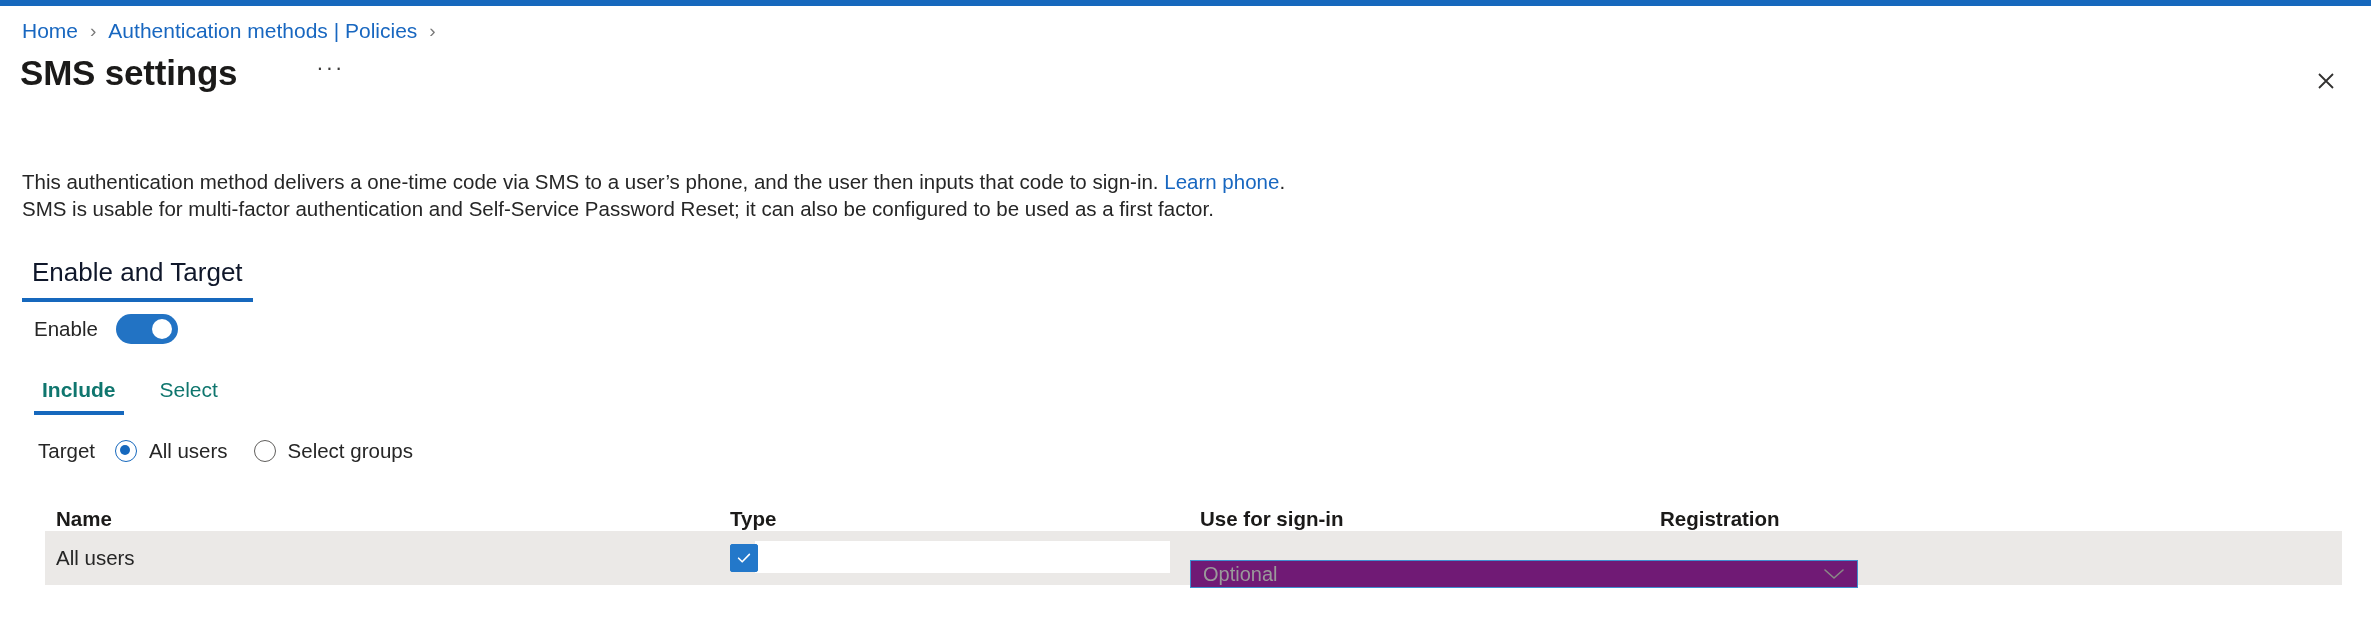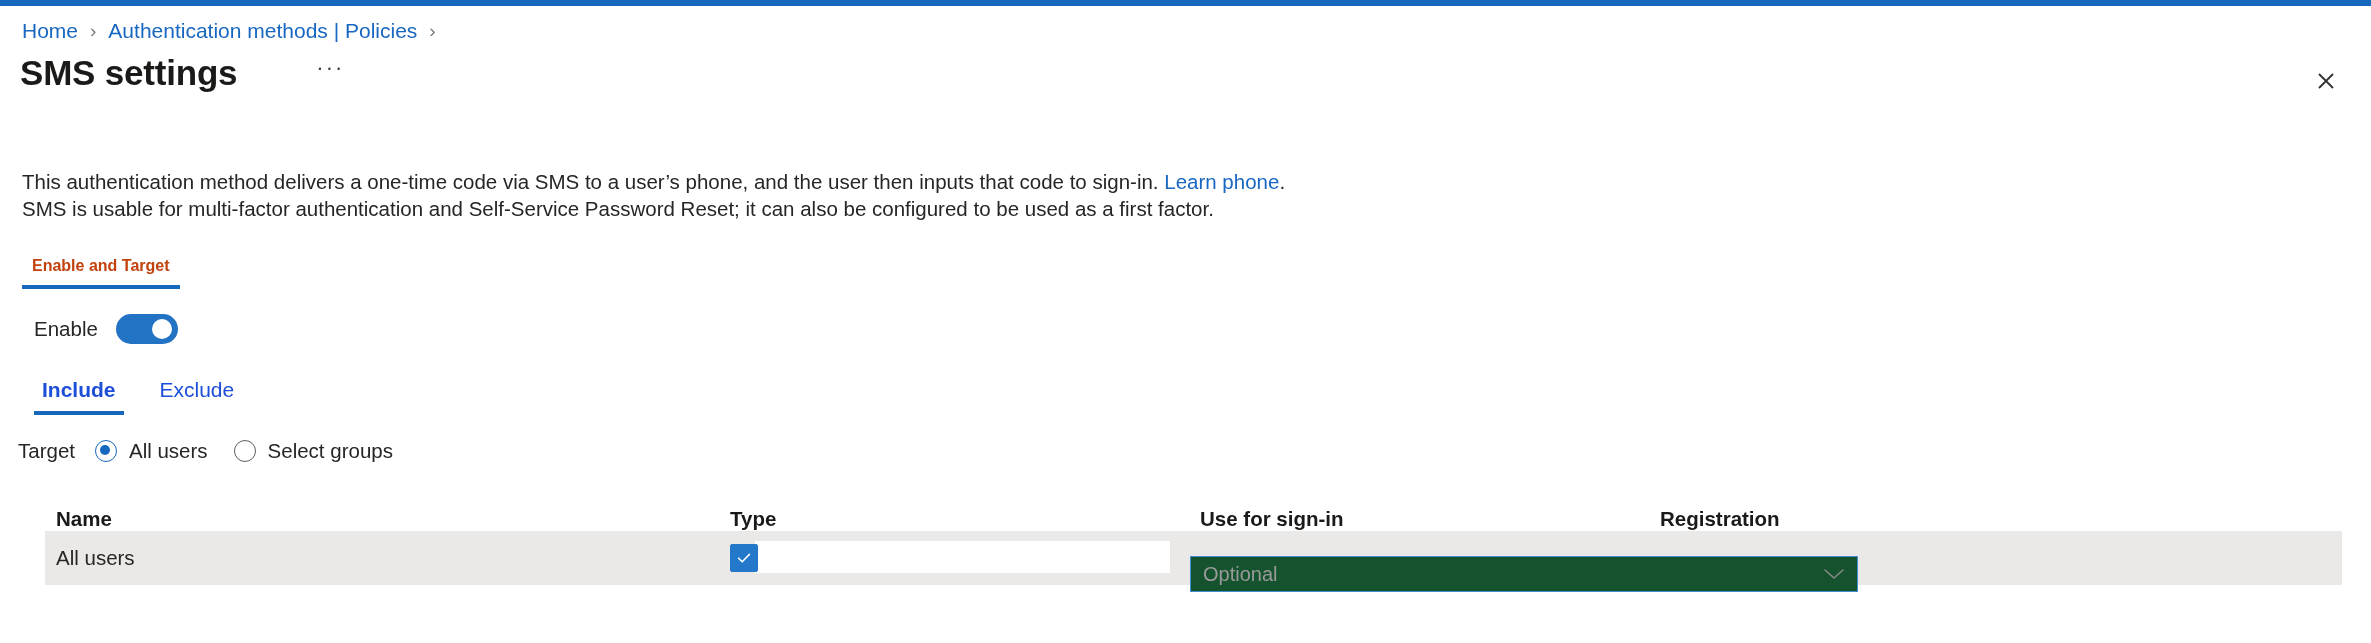--- a/index.html
+++ b/index.html
@@ -101,23 +101,23 @@
   }
 
   
   .pivot-primary {
     position: absolute;
     top: 253px; left: 22px;
     display: flex;
   }
   .pivot-primary .pivot-item {
     position: relative;
-    font-size: 16px;
-    font-weight: 700;
-    color: #c2410c;
+    font-size: 26px;
+    font-weight: 400;
+    color: #0f172a;
     padding: 4px 10px 14px 10px;
     cursor: pointer;
     white-space: nowrap;
   }
   .pivot-primary .pivot-item.selected::after {
     content: "";
     position: absolute;
     left: 0; right: 0; bottom: 0;
     height: 4px;
     background: #1668bd;
@@ -153,42 +153,42 @@
 
   
   .pivot-secondary {
     position: absolute;
     top: 375px; left: 34px;
     display: flex;
   }
   .pivot-secondary .pivot-item {
     position: relative;
     font-size: 21px;
-    color: #1d4ed8;
+    color: #0f766e;
     padding: 3px 8px 13px 8px;
     margin-right: 28px;
     cursor: pointer;
     white-space: nowrap;
     text-align: center;
   }
   .pivot-secondary .pivot-item.selected {
     font-weight: 600;
   }
   .pivot-secondary .pivot-item.selected::after {
     content: "";
     position: absolute;
     left: 0; right: 0; bottom: 0;
     height: 4px;
     background: #1668bd;
   }
 
   
   .target-row {
     position: absolute;
-    top: 439px; left: 18px;
+    top: 439px; left: 38px;
     display: flex;
     align-items: center;
   }
   .target-label {
     font-size: 20.5px;
     color: #262626;
     margin-right: 20px;
   }
   .radio-option {
     display: flex;
@@ -282,22 +282,22 @@
     align-items: center;
     justify-content: center;
     cursor: pointer;
     flex: none;
   }
 
   
   .dropdown {
     position: relative;
     width: 668px;
-    height: 36px;
-    background: #14532d;
+    height: 28px;
+    background: #701a75;
     border: 1.6px solid #3f8ed0;
     display: flex;
     align-items: center;
     padding: 0 12px;
     cursor: pointer;
   }
   .dropdown .dd-value {
     font-size: 20px;
     color: #9a9a9a;
   }
@@ -346,21 +346,21 @@
 
   <div class="toggle-row">
     <span class="toggle-label">Enable</span>
     <div class="toggle">
       <div class="knob"></div>
     </div>
   </div>
 
   <div class="pivot-secondary">
     <div class="pivot-item selected">Include</div>
-    <div class="pivot-item">Exclude</div>
+    <div class="pivot-item">Select</div>
   </div>
 
   <div class="target-row">
     <span class="target-label">Target</span>
     <div class="radio-option checked">
       <span class="radio-mark"></span>
       <span class="radio-text">All users</span>
     </div>
     <div class="radio-option">
       <span class="radio-mark"></span>

